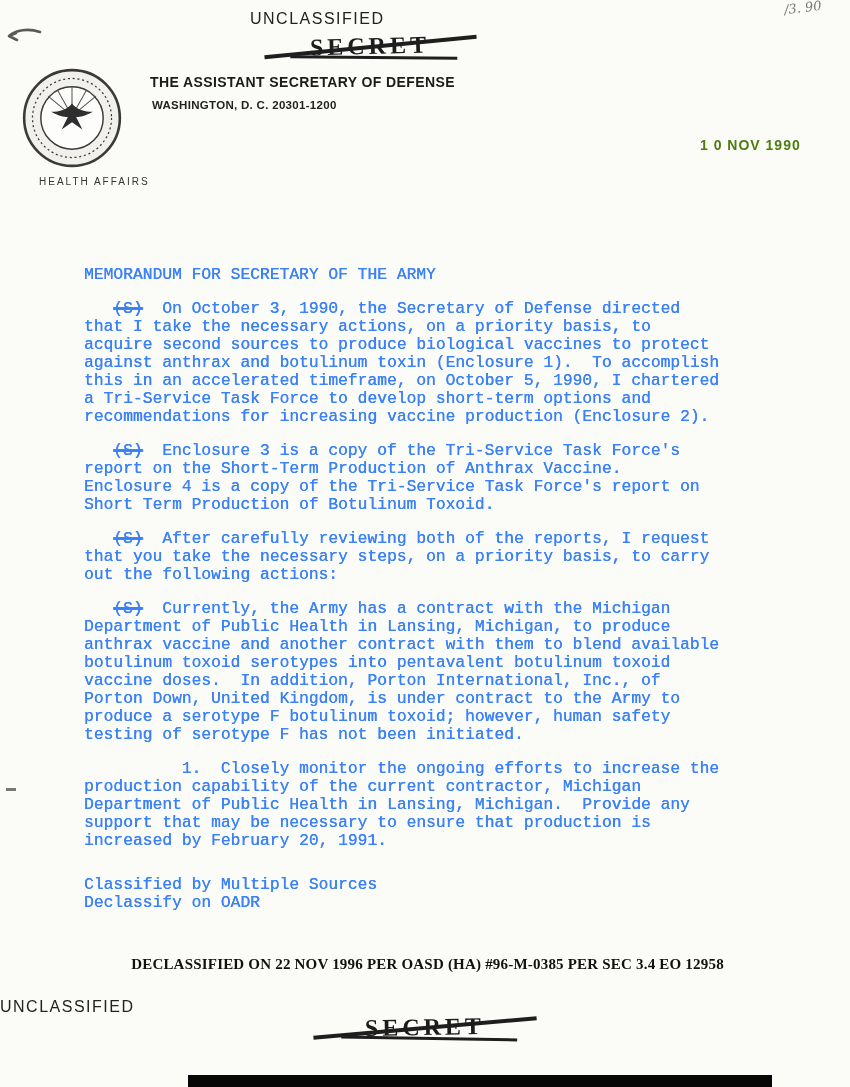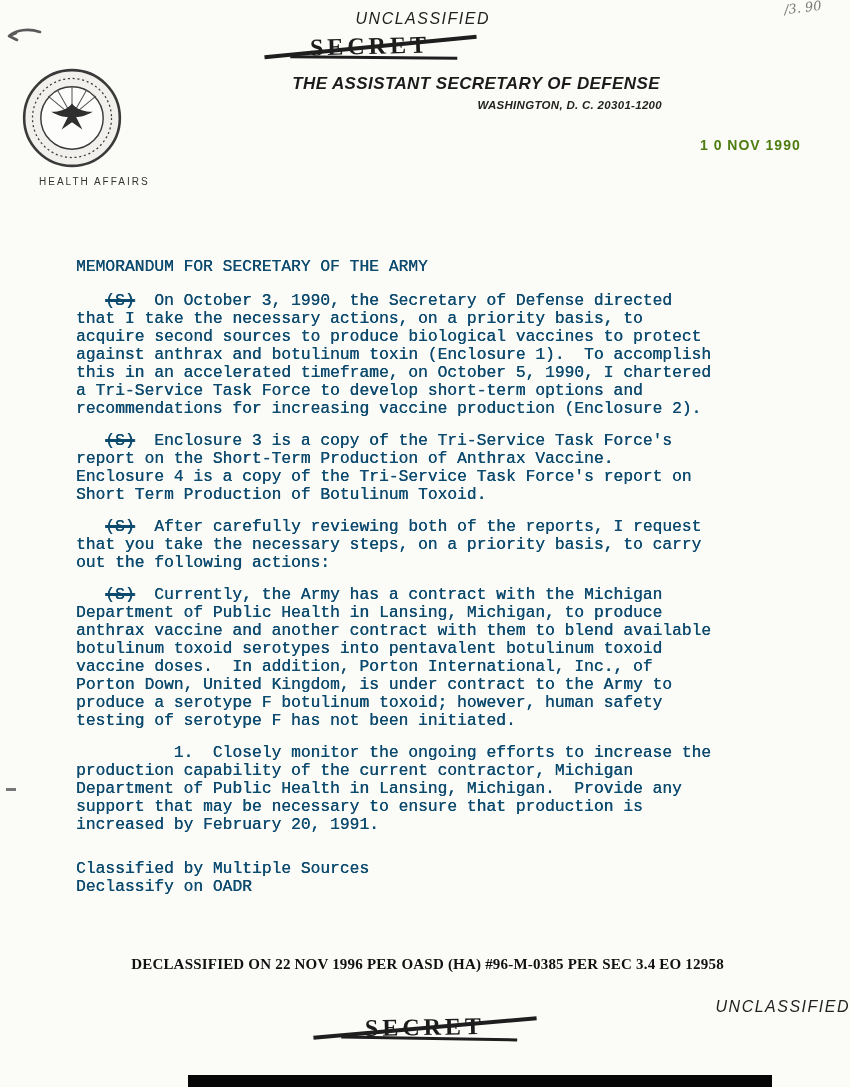--- a/index.html
+++ b/index.html
@@ -3,41 +3,41 @@
 <meta charset="utf-8">
 <style>
   html,body { margin:0; padding:0; background:#d9d9d6; }
   .page {
     position:relative; width:850px; height:1087px; margin:0 auto;
     background:#fbfbf8; overflow:hidden;
     font-family:"Liberation Mono", monospace; color:#161616;
   }
   
   .banner {
-    position:absolute; text-align:right;
-    font-family:"Liberation Sans", sans-serif; color:#222;font-style:italic;
+    position:absolute; text-align:left;
+    font-family:"Liberation Sans", sans-serif; color:#222;
   }
   .top-unclass { top:10px; left:250px; width:240px; font-size:16px; letter-spacing:1.5px; }
   .bottom-unclass { top:998px; left:0; width:850px; font-size:16px; letter-spacing:1.5px; }
   .secret-stamp {
     position:absolute; text-align:center;
     font-family:"Liberation Serif", serif; font-weight:bold;
     color:#1c1c1c; letter-spacing:4px;
   }
   .secret-top { top:33px; left:275px; width:190px; font-size:24px; transform:rotate(-1.5deg); }
   .secret-bottom { top:1014px; left:325px; width:200px; font-size:24px; transform:rotate(-1deg); }
   .secret-stamp::before {
     content:""; position:absolute; left:-6%; right:-6%; top:46%; height:3.5px;
     background:#1e1e1e; transform:rotate(-4deg);
   }
   .secret-stamp::after {
     content:""; position:absolute; left:8%; right:4%; top:86%; height:2.5px;
     background:#1e1e1e; transform:rotate(2deg);
   }
-  .org-line  { top:74px;  left:150px; width:510px; font-size:17px; font-weight:600; letter-spacing:0.4px; color:#1b1b1b; }
+  .org-line  { top:74px;  left:150px; width:510px; font-size:14px; font-weight:600; letter-spacing:0.4px; color:#1b1b1b; }
   .addr-line { top:99px;  left:152px; width:510px; font-size:11.5px; font-weight:700; letter-spacing:0.3px; }
   .date-stamp {
     position:absolute; top:137px; left:700px;
     font-family:"Liberation Sans", sans-serif; font-size:14px; font-weight:700;
     letter-spacing:1px; color:#4d7c0f;
   }
   .office-line {
     position:absolute; top:176px; left:27px;
     font-family:"Liberation Sans", sans-serif; font-size:10px;
     letter-spacing:2px; color:#333;padding-left:12px;
@@ -47,23 +47,23 @@
     font-family:"DejaVu Serif", serif; font-style:italic;
     font-size:13px; color:#777; transform:rotate(-7deg);
   }
   .seal { position:absolute; top:66px; left:20px; width:104px; height:104px; }
   .scribble { position:absolute; top:24px; left:6px; }
   .stray-mark { position:absolute; top:788px; left:6px; width:10px; height:3px; background:#777; }
 
   
   .body-col { position:absolute; top:250px; left:68px; width:672px; }
   .mono {
-    margin:8px; white-space:pre-wrap;
+    margin:16px; white-space:pre-wrap;
     font-family:"Liberation Mono", monospace;
-    font-size:16.3px; line-height:18px; color:#0c4a6e;
+    font-size:16.3px; line-height:18px; color:#3b82f6;
     text-shadow:0.3px 0 0 currentColor;
   }
   .subject { margin-top:12px; }
   .para    { margin-top:14px; text-indent:3ch; }
   .p-first { margin-top:16px; }
   .item    { margin-top:14px; text-indent:10ch; }
   .closing { margin-top:26px; }
   .struck  { text-decoration:line-through; text-decoration-thickness:2.5px; }
 
   

